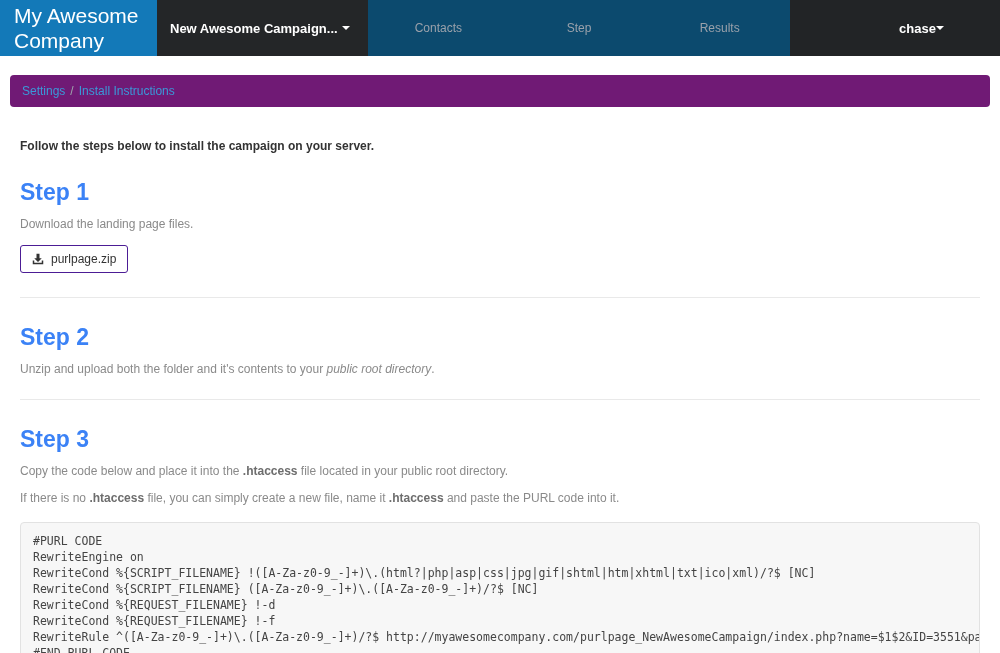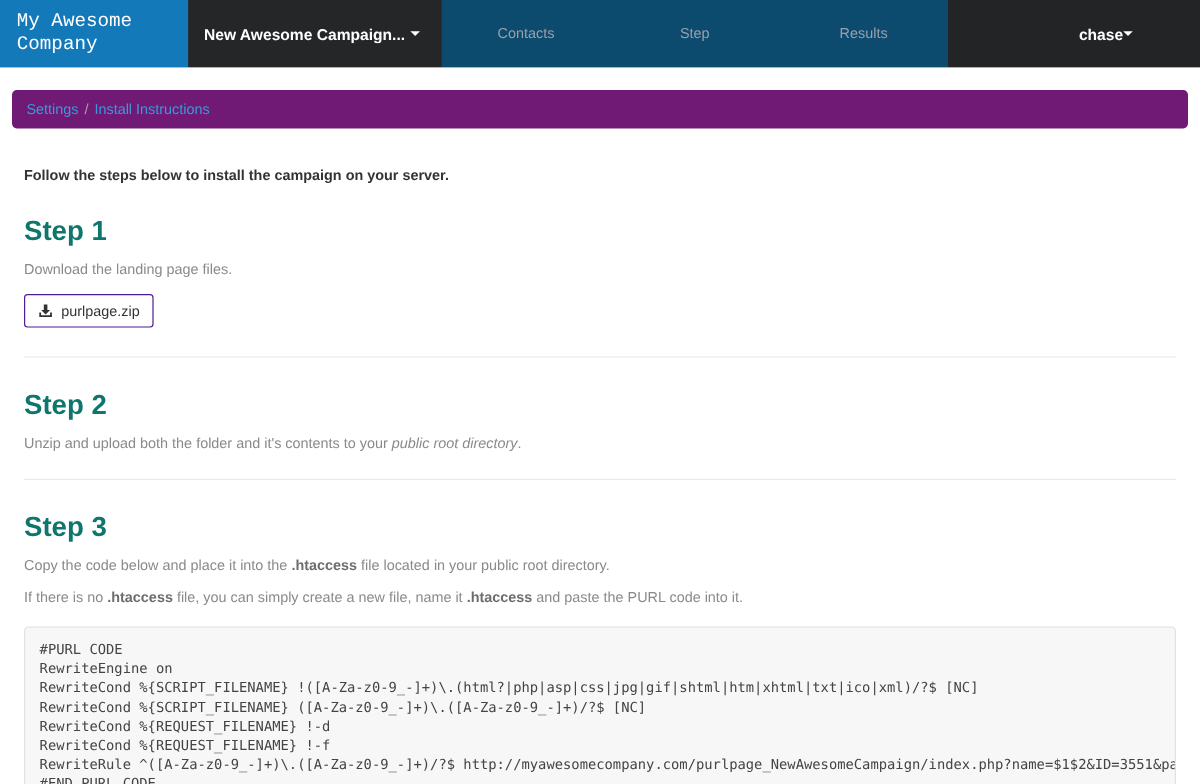--- a/index.html
+++ b/index.html
@@ -24,24 +24,23 @@
   .brand {
     background: #1379b8;
     width: 157px;
     flex: 0 0 157px;
     display: flex;
     align-items: center;
     padding: 0 14px;
   }
   .brand-text {
     color: #fff;
-    font-size: 16px;
+    font-size: 21px;
     line-height: 1.2;
     font-weight: normal;
-    font-family: Liberation Mono, monospace;
   }
   .campaign-select {
     flex: 0 0 211px;
     display: flex;
     align-items: center;
     justify-content: space-between;
     padding: 0 18px 0 13px;
     background: #242628;
     cursor: pointer;
   }
@@ -110,21 +109,21 @@
 
   .intro {
     font-size: 12px;
     font-weight: bold;
     color: #333;
     margin: 32px 0 6px 0;
   }
   .step-title {
     font-size: 23px;
     font-weight: bold;
-    color: #0f766e;
+    color: #3b82f6;
     margin: 26px 0 8px 0;
   }
   .step-desc {
     font-size: 12px;
     color: #8a8a8a;
     line-height: 1.45;
     margin-top: 10px;
   }
   .step-desc b { color: #6d6d6d; }
   .step-desc em { font-style: italic; }

